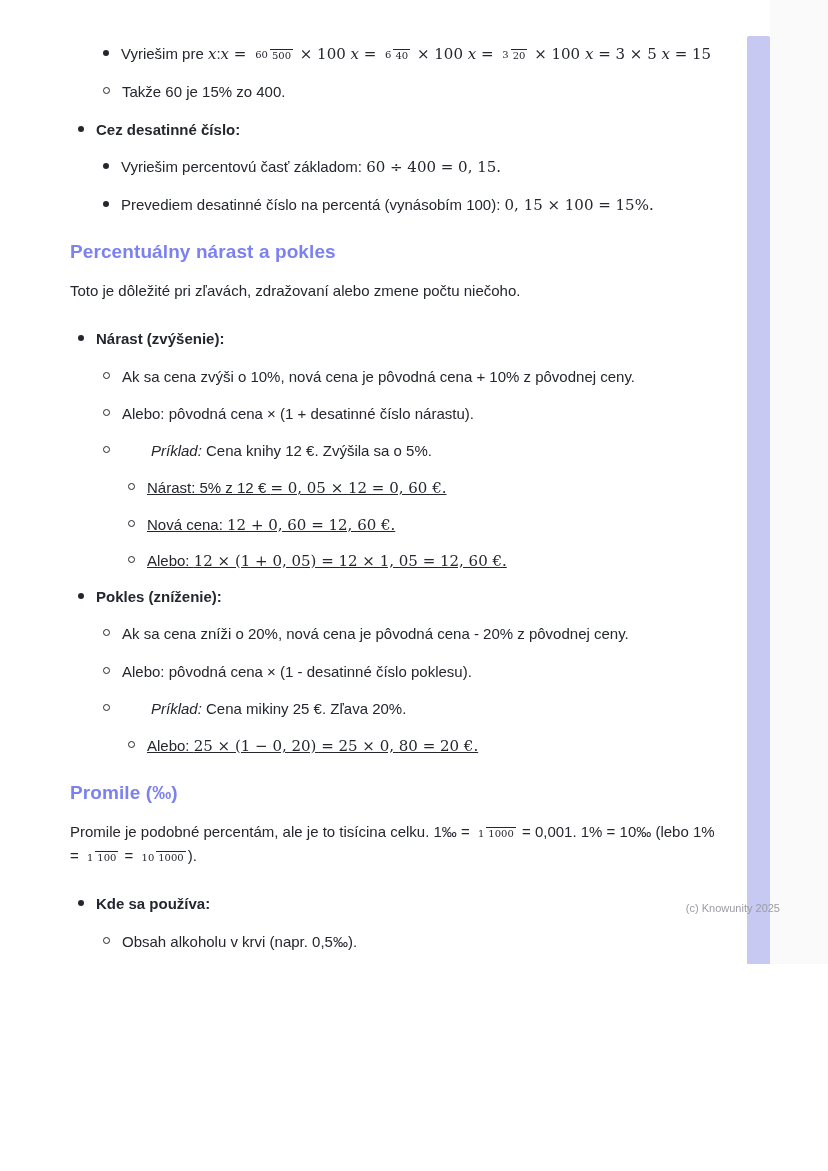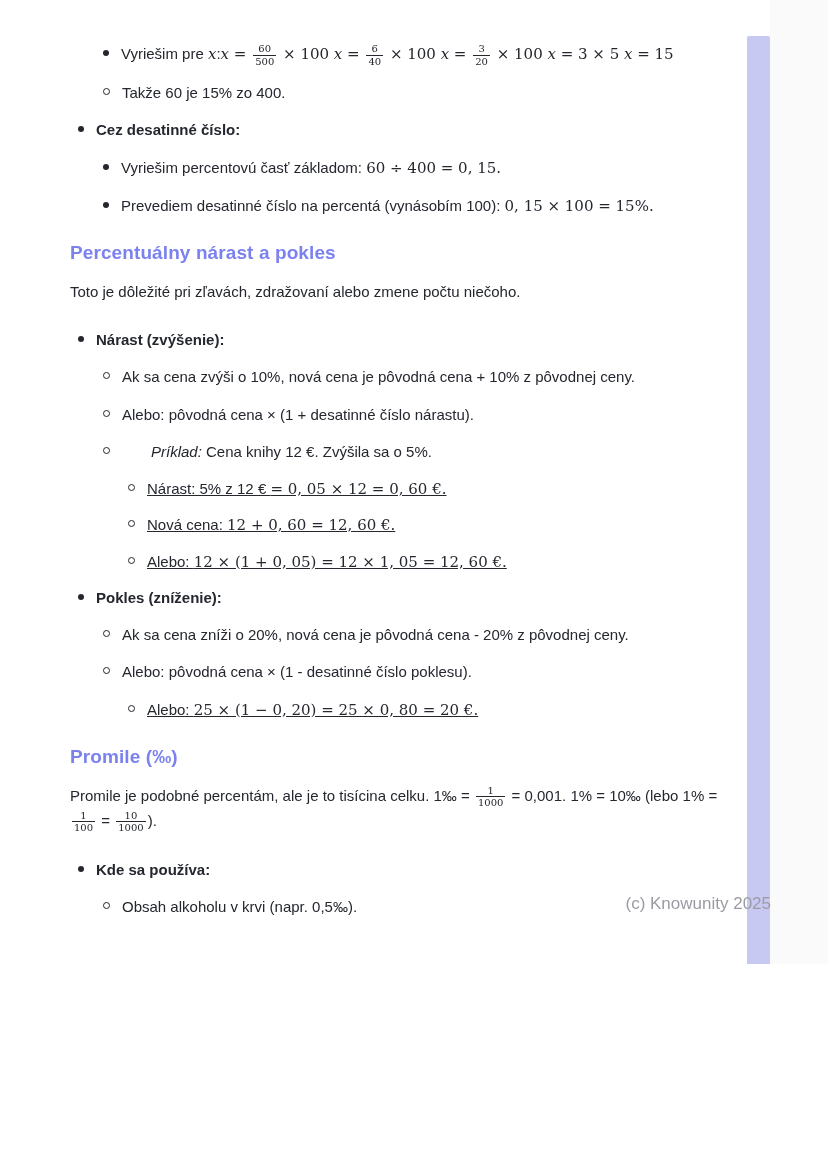--- a/index.html
+++ b/index.html
@@ -14,28 +14,28 @@
   .marker.disc{background:#25272f;}
   .marker.circle{width:5px;height:5px;border:1.4px solid #25272f;background:transparent;margin-top:7px;}
   .lvl1{margin-left:8px;}
   .lvl2{margin-left:33px;}
   .lvl3{margin-left:58px;margin-bottom:12px;text-decoration:underline;}
   .li-body{flex:1 1 auto;}
   .b{font-weight:700;}
   .i{font-style:italic;margin-left:29px;}
   .m{font-family:"DejaVu Serif",serif;font-size:15px;}
   .m.mi{font-style:italic;}
-  .frac{display:inline-flex;flex-direction:column;align-items:center;vertical-align:middle;
+  .frac{display:inline-flex;align-items:center;vertical-align:middle;
         font-family:"DejaVu Serif",serif;font-size:10px;line-height:1.15;margin:0 2px;}
   .frac .num{padding:0 2px;}
   .frac .den{border-top:1px solid #25272f;padding:0 2px;}
   h2.heading{margin:24px 0 16px 0;font-size:19px;font-weight:700;
              color:var(--accent,#7b82f0);letter-spacing:.1px;}
   p.para{margin:0 0 24px 0;font-size:15px;line-height:1.6;}
-  .footer{position:absolute;right:57px;bottom:50px;font-size:17px;color:#9b9ba3;z-index:3;}
+  .footer{position:absolute;right:48px;bottom:50px;font-size:11px;color:#9b9ba3;z-index:3;}
 </style>
 </head>
 <body>
 
 <div class="page">
   <div class="right-gutter"></div>
   <div class="side-strip"></div>
   <main class="doc">
       <div class="li lvl2">
         <span class="marker disc"></span>
@@ -101,20 +101,24 @@
         <div class="li-body"><span class="b">Pokles (zníženie):</span></div>
       </div>
       <div class="li lvl2">
         <span class="marker circle"></span>
         <div class="li-body"><span class="t">Ak sa cena zníži o 20%, nová cena je pôvodná cena - 20% z pôvodnej ceny.</span></div>
       </div>
       <div class="li lvl2">
         <span class="marker circle"></span>
         <div class="li-body"><span class="t">Alebo: pôvodná cena × (1 - desatinné číslo poklesu).</span></div>
       </div>
+      <div class="li lvl2">
+        <span class="marker circle"></span>
+        <div class="li-body"><span class="i">Príklad:</span><span class="t"> Cena mikiny 25 €. Zľava 20%.</span></div>
+      </div>
       <div class="li lvl3">
         <span class="marker circle"></span>
         <div class="li-body"><span class="t">Alebo: </span><span class="m">25 × (1 − 0, 20) = 25 × 0, 80 = 20 €.</span></div>
       </div>
       <h2 class="heading">Promile (‰)</h2>
       <p class="para"><span class="t">Promile je podobné percentám, ale je to tisícina celku. 1‰ = </span><span class="frac">
           <span class="num">1</span>
           <span class="den">1000</span>
         </span><span class="t"> = 0,001. 1% = 10‰ (lebo 1% = </span><span class="frac">
           <span class="num">1</span>

